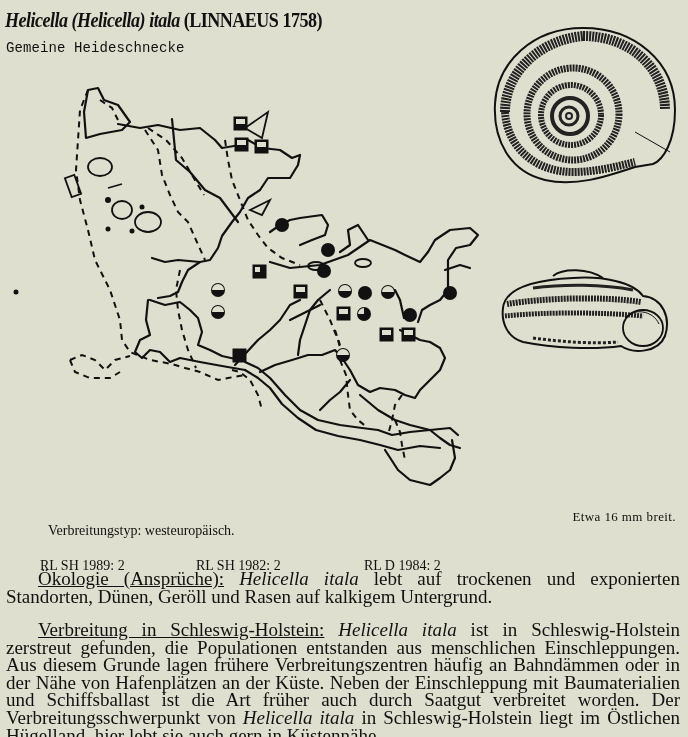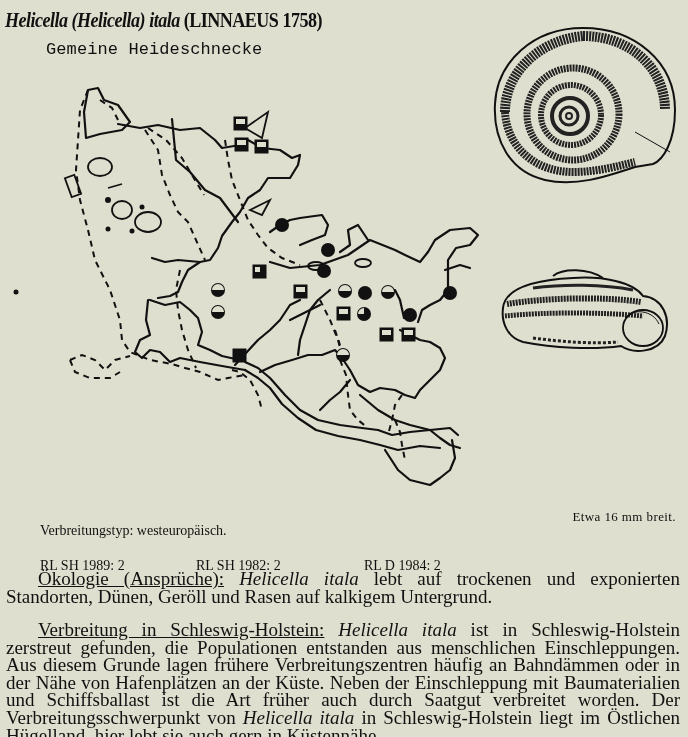--- a/index.html
+++ b/index.html
@@ -9,34 +9,34 @@
     font-family:"Liberation Mono", "DejaVu Sans Mono", monospace;
   }
   .title {
     position:absolute; left:5px; top:8px;
     font-family:"Liberation Serif", "DejaVu Serif", serif;
     font-size:21px; font-weight:bold; letter-spacing:-0.6px;
     transform:scaleX(0.86); transform-origin:left top; white-space:nowrap;
   }
   .title i { font-style:italic; }
   .subtitle {
-    position:absolute; left:6px; top:40px; font-size:17px; letter-spacing:0.1px;margin-left:40px;
+    position:absolute; left:6px; top:40px; font-size:14px; letter-spacing:0.1px;
   }
   .map { position:absolute; left:0; top:60px; }
   .shell { position:absolute; }
   .size-note {
     position:absolute; right:12px; top:509px; font-size:13px;
     font-family:"Liberation Serif", serif; letter-spacing:0.4px;
   }
   .body-text {
     position:absolute; left:6px; width:674px;
     font-family:"Liberation Serif", "DejaVu Serif", serif;
     font-size:19px; line-height:17.6px; text-align:justify;
   }
-  .meta { position:absolute; left:40px; font-family:"Liberation Serif", serif; font-size:14px; }
+  .meta { position:absolute; left:48px; font-family:"Liberation Serif", serif; font-size:14px; }
   .rl { position:absolute; top:558px; font-family:"Liberation Serif", serif; font-size:14px; }
   .ul { text-decoration:underline; }
   .it { font-style:italic; }
   p { margin:0; text-indent:32px; }
 </style>
 </head>
 <body>
 
 <div class="title">
   <i>Helicella</i>

